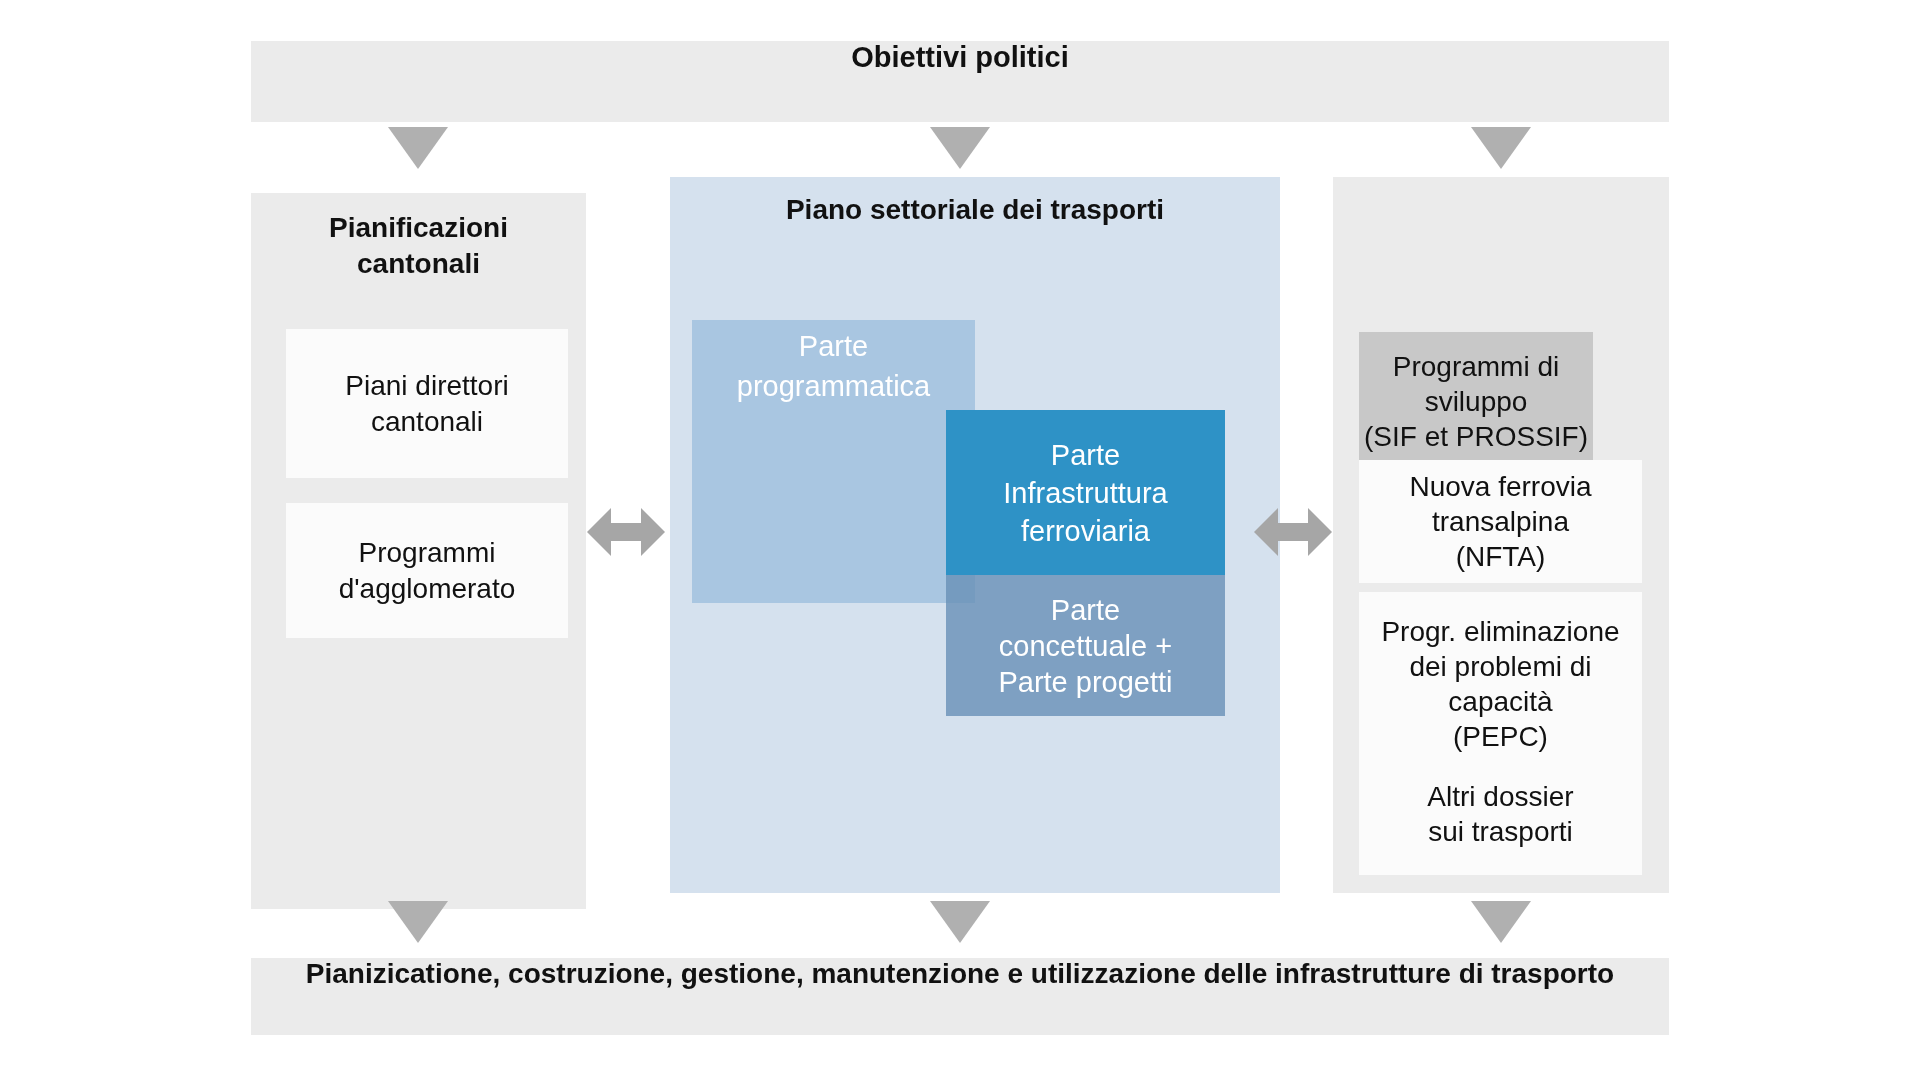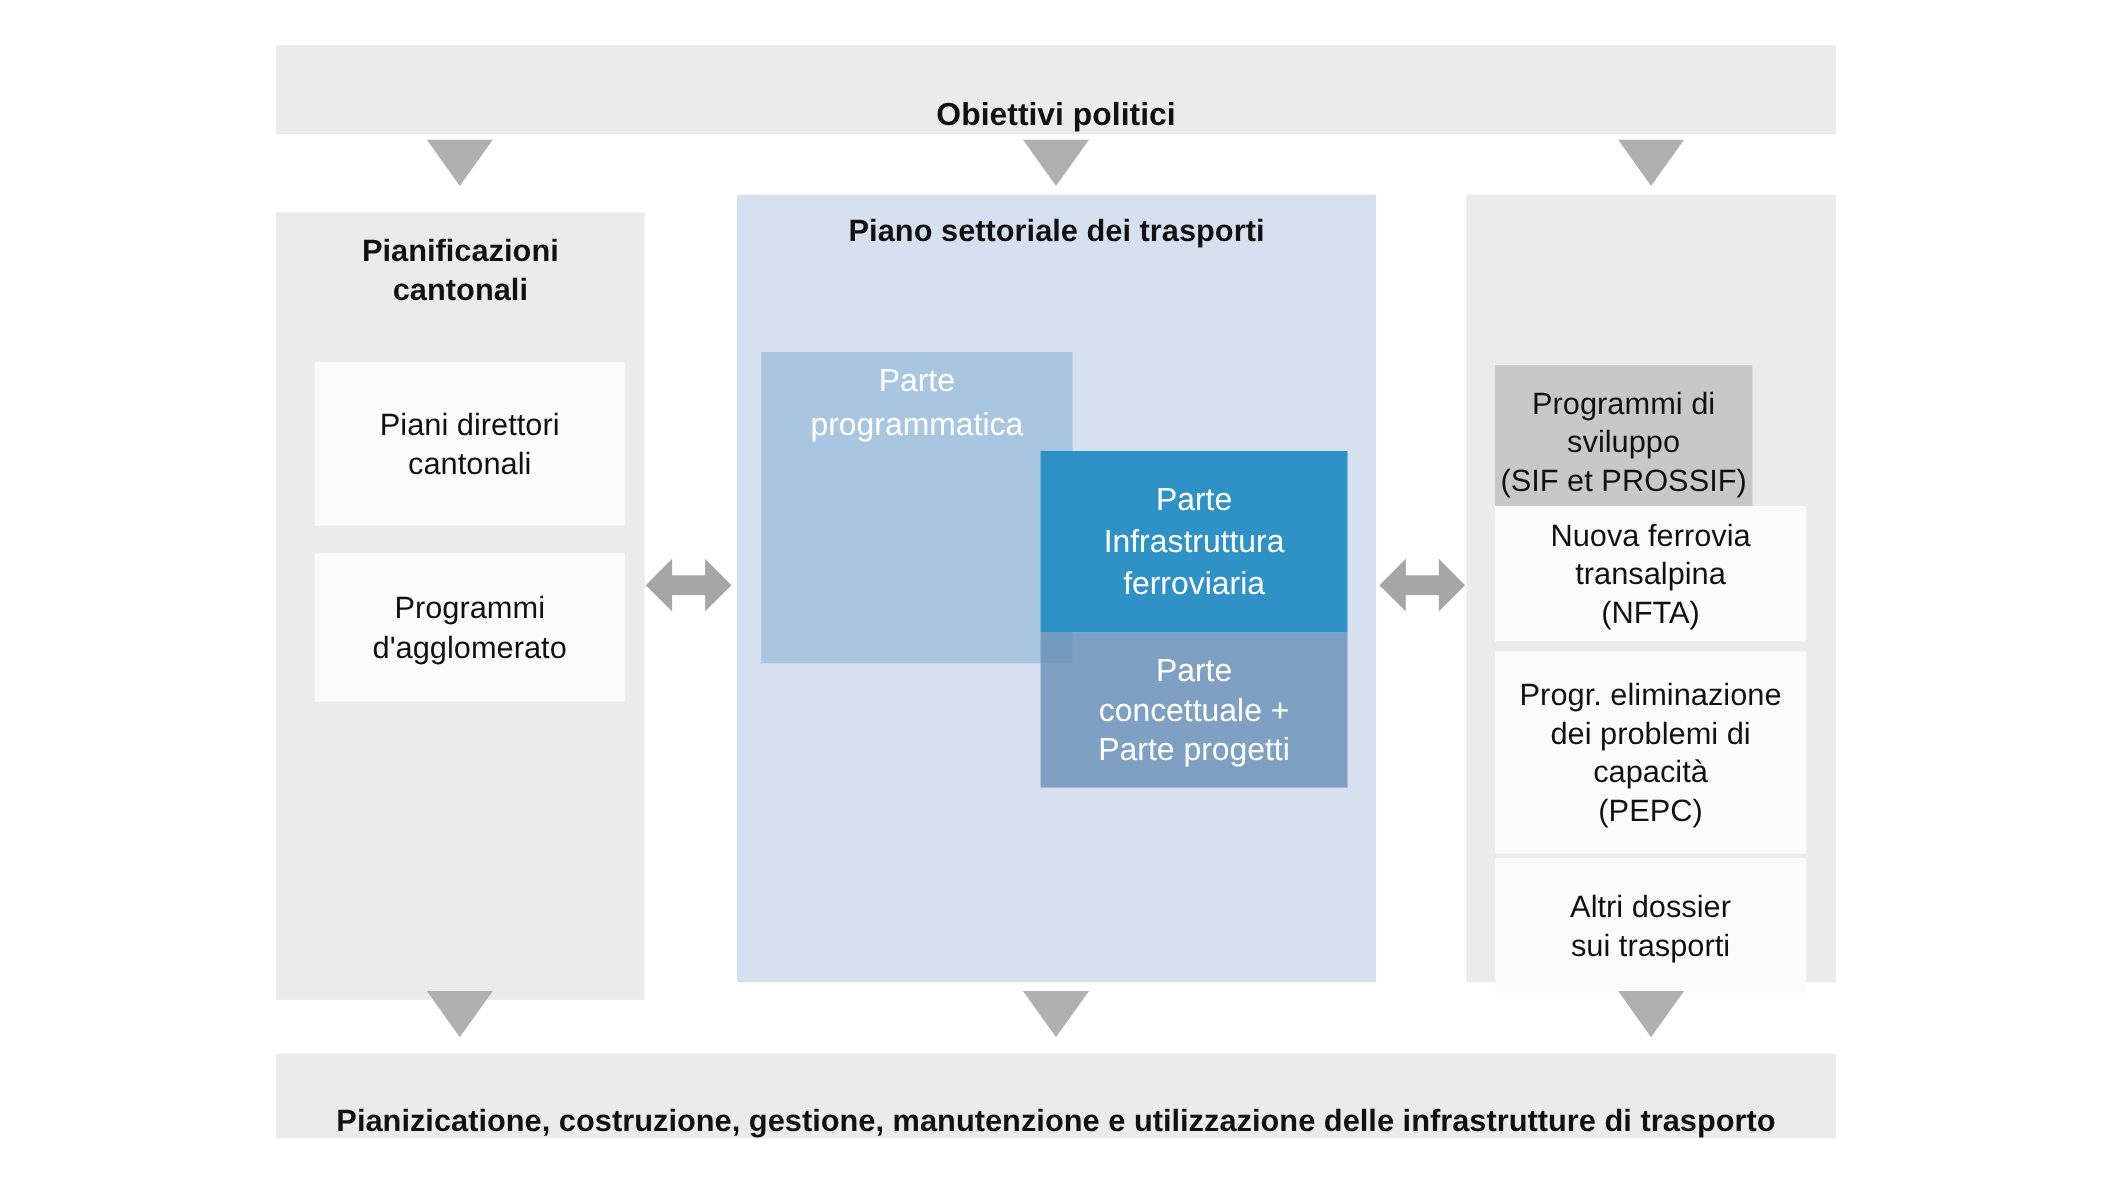--- a/index.html
+++ b/index.html
@@ -5,46 +5,46 @@
   html,body{margin:0;padding:0;background:#fff;}
   #canvas{
     position:relative;width:1920px;height:1080px;background:#fff;overflow:hidden;
     font-family:"Liberation Sans","DejaVu Sans",sans-serif;color:#111;
   }
   .abs{position:absolute;}
   .multiline{white-space:pre-line;}
   .center-text{display:flex;align-items:center;justify-content:center;text-align:center;}
 
   
-  .hbar{background:var(--panel_gray);display:flex;align-items:flex-end;justify-content:center;}
+  .hbar{background:var(--panel_gray);display:flex;align-items:flex-start;justify-content:center;}
   .hbar .bar-label{font-weight:bold;font-size:29px;text-align:center;}
   #top-bar{left:251px;top:41px;width:1418px;height:81px;}
   #bottom-bar{left:251px;top:958px;width:1418px;height:77px;}
   #bottom-bar .bar-label{font-size:28px;}
 
   
   .col{top:177px;height:716px;}
   #left-col{left:251px;width:335px;background:var(--panel_gray);margin-top:16px;}
-  #mid-col{left:670px;width:581px;background:var(--col_blue_bg);}
+  #mid-col{left:670px;width:581px;background:var(--col_blue_bg);padding-left:29px;}
   #right-col{left:1333px;width:336px;background:var(--panel_gray);}
   .col-title{position:absolute;left:0;top:0;width:100%;text-align:center;
     font-weight:bold;font-size:28px;line-height:36px;}
   #left-col .col-title{padding-top:17px;}
   #mid-col .col-title{padding-top:15px;}
   #right-col .col-title{padding-top:20px;line-height:35px;}
 
   
   .pbox{background:var(--box_white);font-size:28px;line-height:36px;text-align:center;}
   .pbox.gray{background:var(--box_gray);}
   .lbox1{left:35px;top:136px;width:282px;height:149px;}
   .lbox2{left:35px;top:310px;width:282px;height:135px;}
   .rbox1{left:26px;top:135px;width:234px;height:138px;line-height:35px;margin-top:20px;}
   .rbox2{left:26px;top:283px;width:283px;height:123px;line-height:35px;}
   .rbox3{left:26px;top:415px;width:283px;height:184px;line-height:35px;}
-  .rbox4{left:26px;top:575px;width:283px;height:123px;line-height:35px;margin-top:28px;}
+  .rbox4{left:26px;top:575px;width:283px;height:123px;line-height:35px;}
 
   
   .mbox{color:#fff;font-weight:normal;font-size:29px;text-align:center;}
   #box-programmatic{left:22px;top:143px;width:283px;height:283px;background:var(--mid_blue);
     z-index:1;display:flex;justify-content:center;align-items:flex-start;padding-top:0;}
   #box-programmatic .mbox-label{margin-top:6px;line-height:40px;}
   #box-infrastructure{left:276px;top:233px;width:279px;height:165px;background:var(--dark_blue);
     z-index:2;line-height:38px;}
   #box-other{left:72px;top:388px;width:281px;height:307px;z-index:3;
     display:flex;justify-content:center;align-items:flex-end;}

